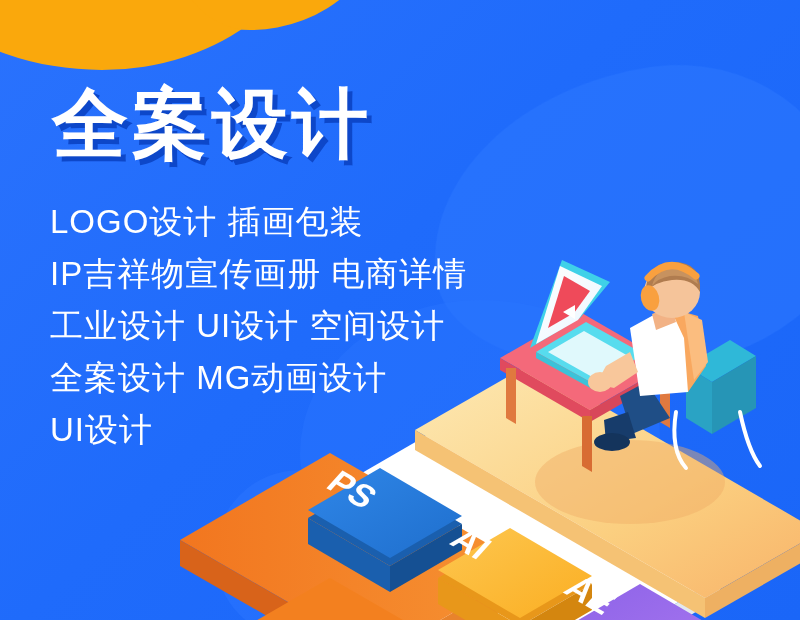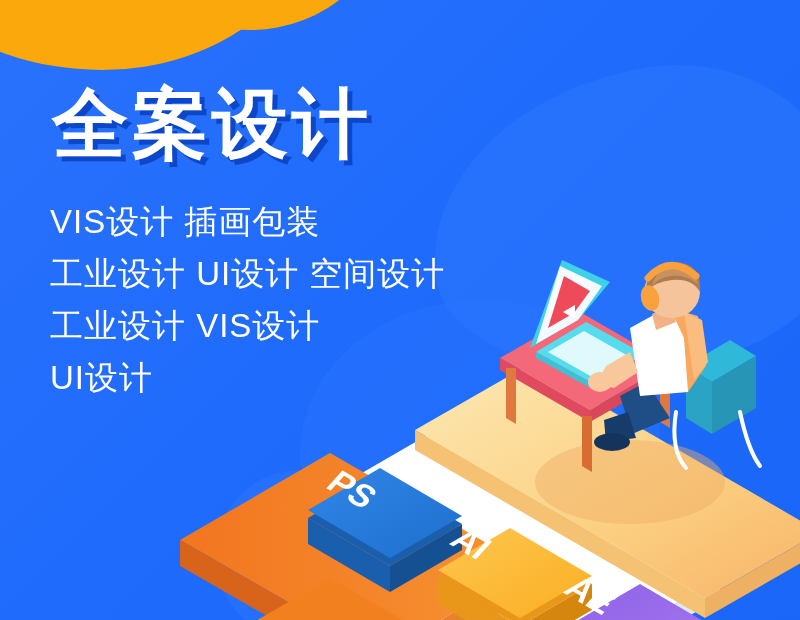--- a/index.html
+++ b/index.html
@@ -104,23 +104,24 @@
     <div class="blob-circle-bl"></div>
     <div class="blob-orange"></div>
     <div class="blob-orange-2"></div>
   </div>
 
   <div class="title-wrap">
     <div class="title">全案设计</div>
   </div>
 
   <div class="service-list">
-    <div class="service-line">VIS设计 插画包装</div>
+    <div class="service-line">LOGO设计 插画包装</div>
+    <div class="service-line">IP吉祥物宣传画册  电商详情</div>
     <div class="service-line">工业设计  UI设计  空间设计</div>
-    <div class="service-line">工业设计  VIS设计</div>
+    <div class="service-line">全案设计  MG动画设计</div>
     <div class="service-line">UI设计</div>
   </div>
 
   <div class="illo">
     <svg viewBox="0 0 620 330" xmlns="http://www.w3.org/2000/svg">
       <defs>
         <linearGradient id="gYellowTop" x1="0" y1="0" x2="1" y2="1">
           <stop offset="0%" stop-color="#fde9b4"></stop>
           <stop offset="60%" stop-color="#fbcf80"></stop>
           <stop offset="100%" stop-color="#f8b268"></stop>

